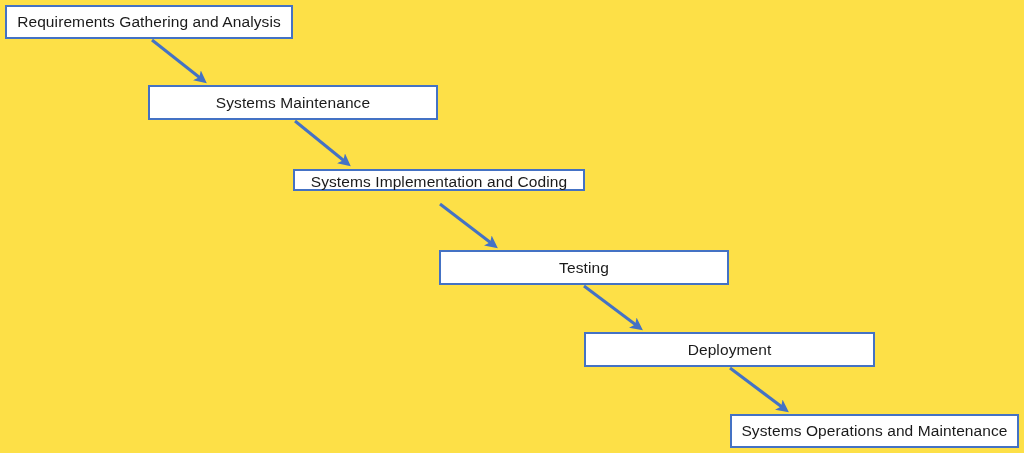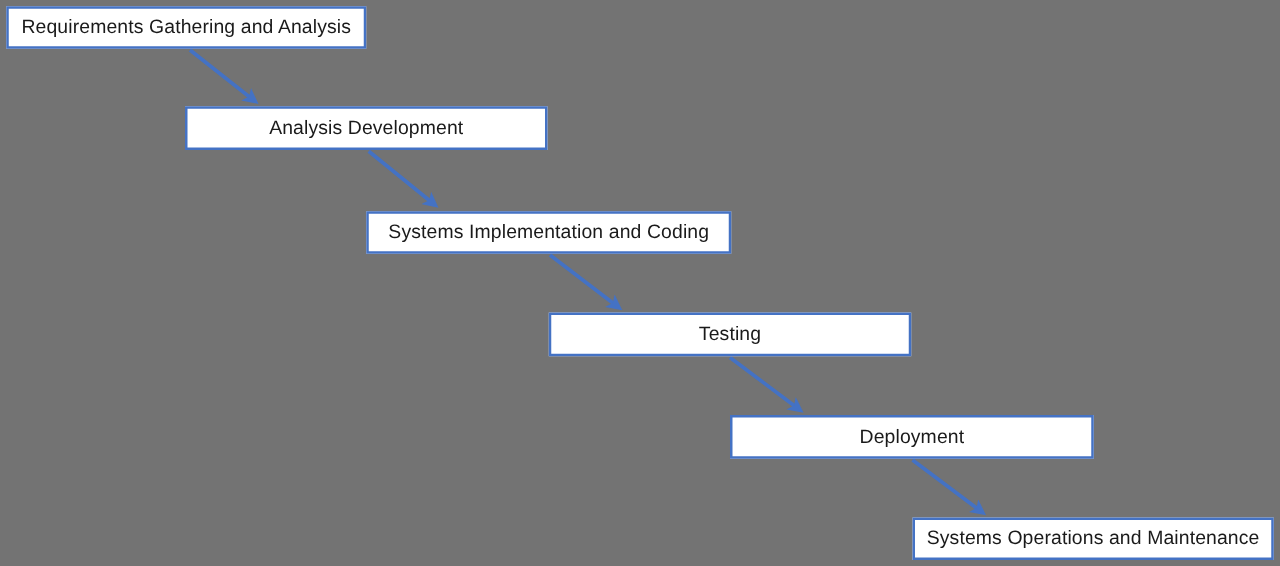--- a/index.html
+++ b/index.html
@@ -8,21 +8,21 @@
     padding: 0;
     background: #ffffff;
   }
   body {
     font-family: "Liberation Sans", "DejaVu Sans", sans-serif;
   }
   #diagram-canvas {
     position: relative;
     width: 1024px;
     height: 453px;
-    background: #737373;
+    background: #fde047;
     overflow: hidden;
   }
   #arrow-layer {
     position: absolute;
     left: 0;
     top: 0;
     width: 1024px;
     height: 453px;
     pointer-events: none;
   }
@@ -40,21 +40,21 @@
     font-family: "Liberation Sans", "DejaVu Sans", sans-serif;
     font-size: 15.5px;
     line-height: 1;
     color: #1a1a1a;
     white-space: nowrap;
     letter-spacing: 0.1px;
   }
   
   .box-0 { left: 5px;   top: 5px;   width: 288px; height: 34px; }
   .box-1 { left: 148px; top: 85px;  width: 290px; height: 35px; }
-  .box-2 { left: 293px; top: 169px; width: 292px; height: 34px; }
+  .box-2 { left: 293px; top: 169px; width: 292px; height: 22px; align-items: flex-end; }
   .box-3 { left: 439px; top: 250px; width: 290px; height: 35px; text-align: right; }
   .box-4 { left: 584px; top: 332px; width: 291px; height: 35px; }
   .box-5 { left: 730px; top: 414px; width: 289px; height: 34px; }
 </style>
 </head>
 <body>
 
 <div id="diagram-canvas">
 
   <svg id="arrow-layer" viewBox="0 0 1024 453" width="1024" height="453" xmlns="http://www.w3.org/2000/svg">
@@ -70,21 +70,21 @@
       <line x1="584" y1="286" x2="640" y2="328"></line>
       <line x1="730" y1="368" x2="786" y2="410"></line>
     </g>
   </svg>
 
   <div class="stage-box box-0">
     <span class="stage-label">Requirements Gathering and Analysis</span>
   </div>
 
   <div class="stage-box box-1">
-    <span class="stage-label">Analysis Development</span>
+    <span class="stage-label">Systems Maintenance</span>
   </div>
 
   <div class="stage-box box-2">
     <span class="stage-label">Systems Implementation and Coding</span>
   </div>
 
   <div class="stage-box box-3">
     <span class="stage-label">Testing</span>
   </div>
 

